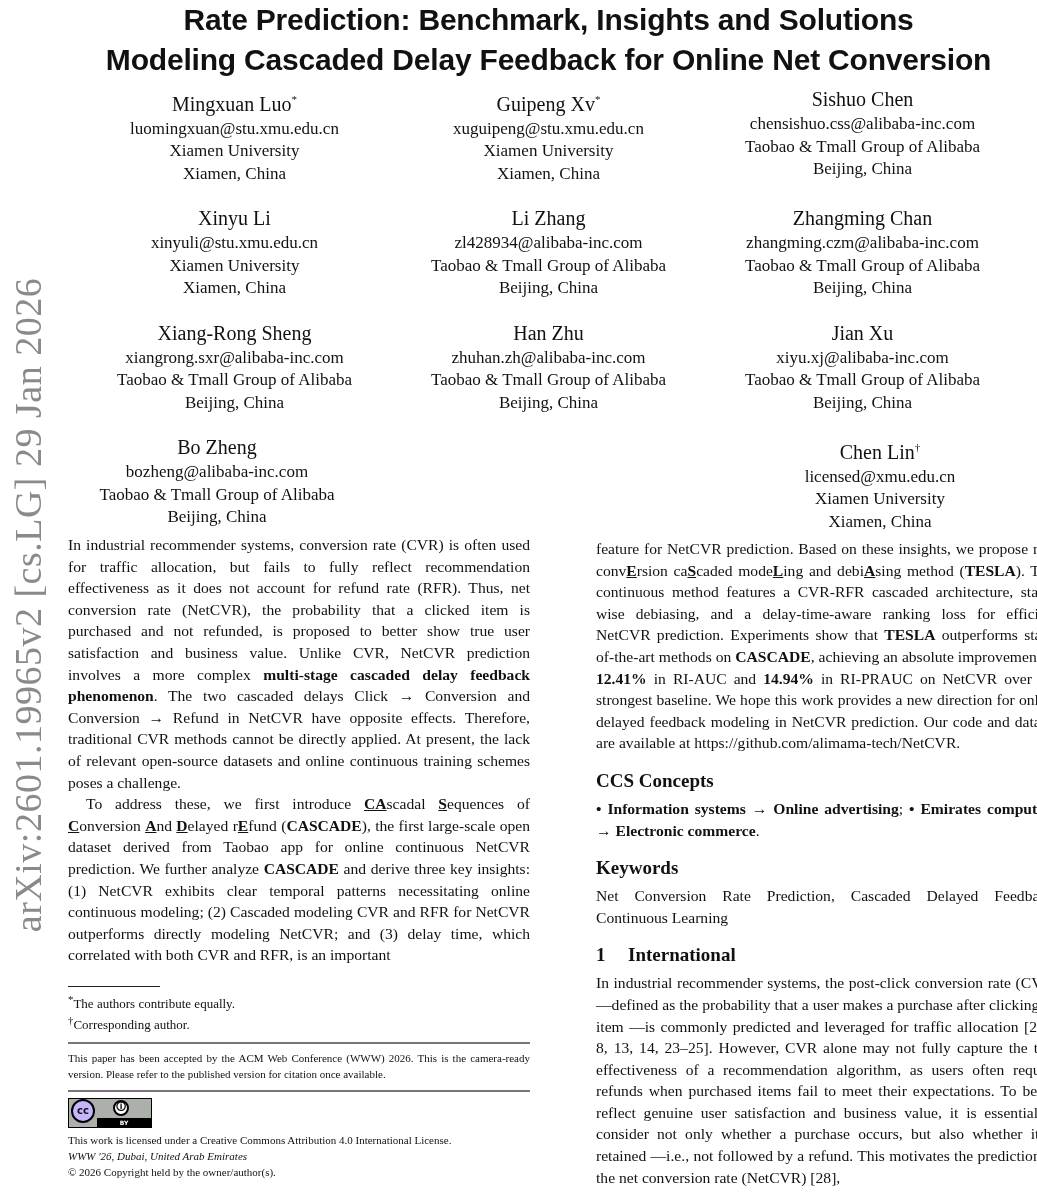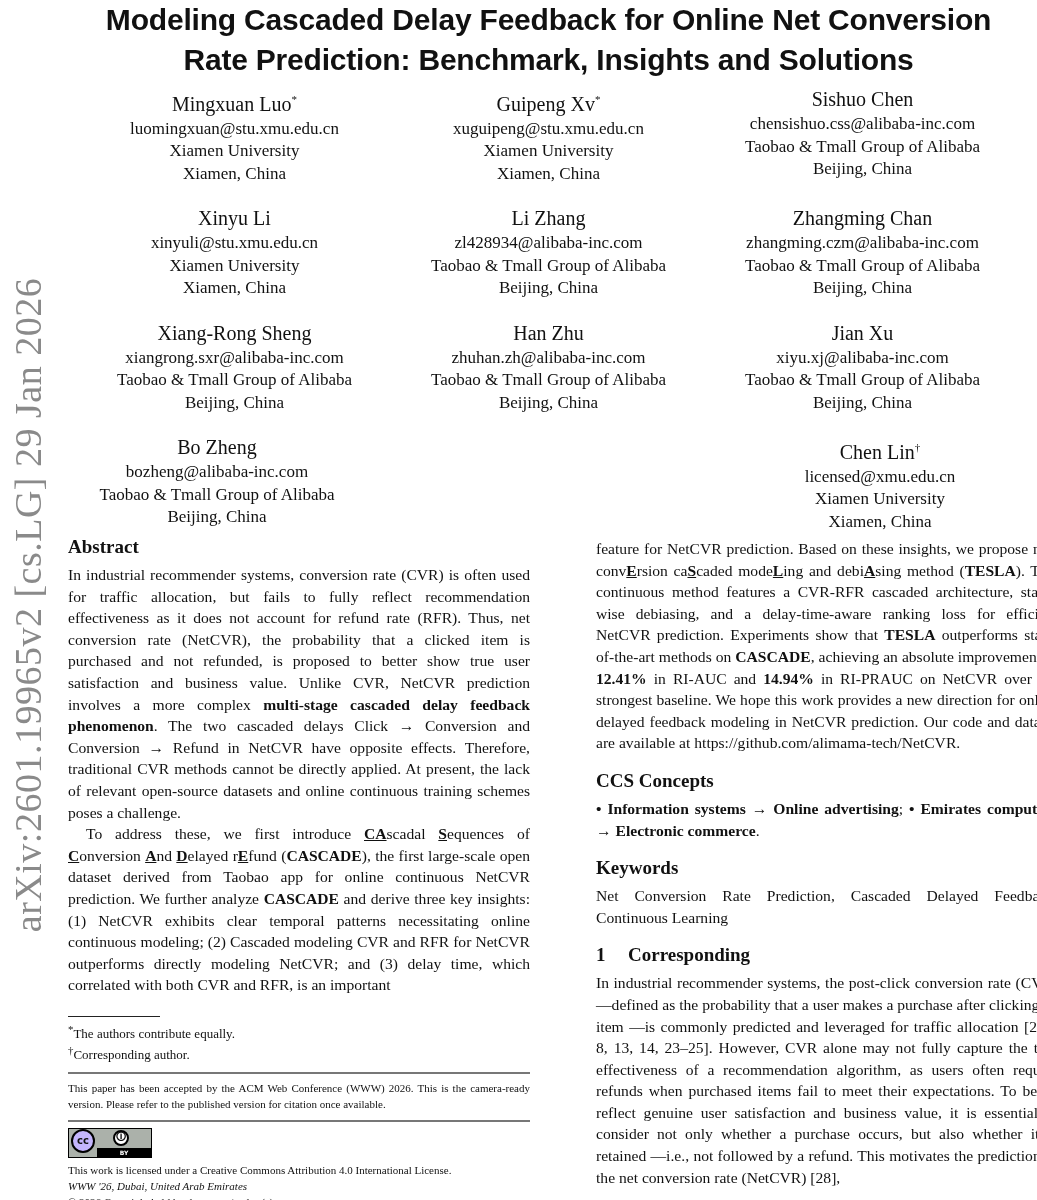--- a/index.html
+++ b/index.html
@@ -64,22 +64,22 @@
   a.link { color: #111; text-decoration: none; }
 </style>
 </head>
 <body>
 
 <div class="side-stamp">
   <span>arXiv:2601.19965v2  [cs.LG]  29 Jan 2026</span>
 </div>
 
 <div class="title">
+  <div>Rate Prediction: Benchmark, Insights and Solutions</div>
   <div>Modeling Cascaded Delay Feedback for Online Net Conversion</div>
-  <div>Rate Prediction: Benchmark, Insights and Solutions</div>
 </div>
 
 <div class="authors">
   <div class="author-row three">
     <div class="author">
       <div class="name"><span>Mingxuan Luo</span><sup>*</sup></div>
       <div>luomingxuan@stu.xmu.edu.cn</div>
       <div>Xiamen University</div>
       <div>Xiamen, China</div>
     </div>
@@ -146,21 +146,20 @@
     <div class="author">
       <div class="name"><span>Chen Lin</span><sup>†</sup></div>
       <div>licensed@xmu.edu.cn</div>
       <div>Xiamen University</div>
       <div>Xiamen, China</div>
     </div>
   </div>
 </div>
 
 <div class="col left">
-  <h2>Abstract</h2>
   <p><span>In industrial recommender systems, conversion rate (CVR) is often used for traffic allocation, but fails to fully reflect recommendation effectiveness as it does not account for refund rate (RFR). Thus, net conversion rate (NetCVR), the probability that a clicked item is purchased and not refunded, is proposed to better show true user satisfaction and business value. Unlike CVR, NetCVR prediction involves a more complex </span><b>multi-stage cascaded delay feedback phenomenon</b><span>. The two cascaded delays Click → Conversion and Conversion → Refund in NetCVR have opposite effects. Therefore, traditional CVR methods cannot be directly applied. At present, the lack of relevant open-source datasets and online continuous training schemes poses a challenge.</span></p>
   <p class="indent"><span>To address these, we first introduce </span><span class="u">CA</span><span>scadal </span><span class="u">S</span><span>equences of </span><span class="u">C</span><span>onversion </span><span class="u">A</span><span>nd </span><span class="u">D</span><span>elayed r</span><span class="u">E</span><span>fund</span><span> (</span><b>CASCADE</b><span>), the first large-scale open dataset derived from Taobao app for online continuous NetCVR prediction. We further analyze </span><b>CASCADE</b><span> and derive three key insights: (1) NetCVR exhibits clear temporal patterns necessitating online continuous modeling; (2) Cascaded modeling CVR and RFR for NetCVR outperforms directly modeling NetCVR; and (3) delay time, which correlated with both CVR and RFR, is an important</span></p>
 
   <div class="fn-rule" style="margin-top:20px;"></div>
   <div class="fn" style="margin-top:4px;"><sup>*</sup><span>The authors contribute equally.</span></div>
   <div class="fn"><sup>†</sup><span>Corresponding author.</span></div>
   <div class="hr"></div>
   <div class="small" style="text-align:justify;">This paper has been accepted by the ACM Web Conference (WWW) 2026. This is the camera-ready version. Please refer to the published version for citation once available.</div>
   <div class="hr"></div>
   <div class="cc-badge">
@@ -178,15 +177,15 @@
 
   <div class="section-gap"></div>
   <h2>CCS Concepts</h2>
   <p><b>• <span>Information systems</span> → <span>Online advertising</span></b>; <b>• <span>Emirates computing</span> → <span>Electronic commerce</span></b>.</p>
 
   <div class="section-gap"></div>
   <h2>Keywords</h2>
   <p>Net Conversion Rate Prediction, Cascaded Delayed Feedback, Continuous Learning</p>
 
   <div class="section-gap"></div>
-  <h2><span class="num">1</span><span>Corresponding</span></h2>
+  <h2><span class="num">1</span><span>International</span></h2>
   <p>In industrial recommender systems, the post-click conversion rate (CVR) —defined as the probability that a user makes a purchase after clicking an item —is commonly predicted and leveraged for traffic allocation [2, 4, 8, 13, 14, 23–25]. However, CVR alone may not fully capture the true effectiveness of a recommendation algorithm, as users often request refunds when purchased items fail to meet their expectations. To better reflect genuine user satisfaction and business value, it is essential to consider not only whether a purchase occurs, but also whether it is retained —i.e., not followed by a refund. This motivates the prediction of the net conversion rate (NetCVR) [28],</p>
 </div>
 
 </body></html>

